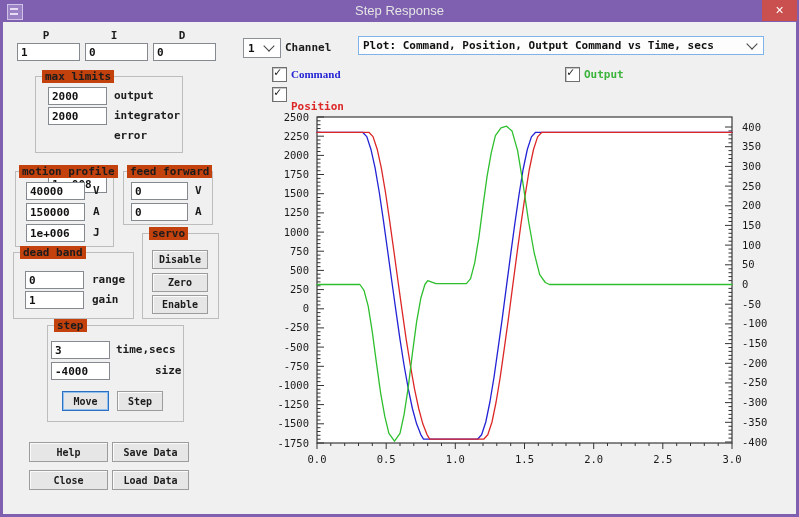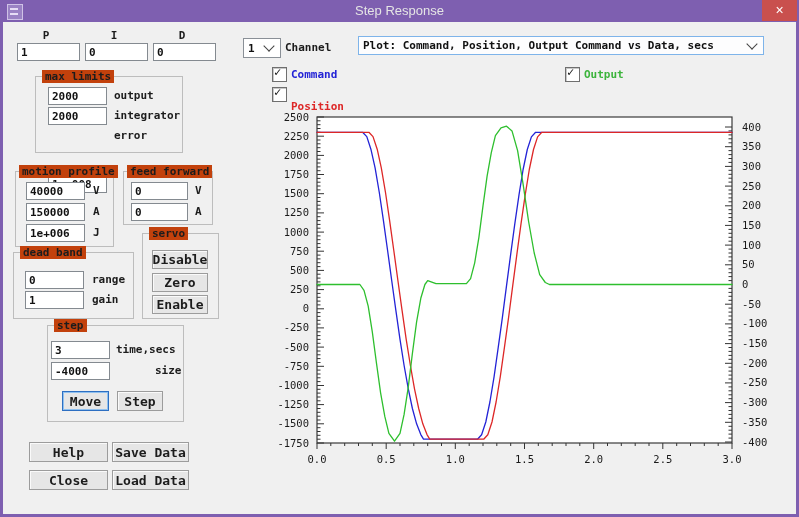--- a/index.html
+++ b/index.html
@@ -21,32 +21,32 @@
 
   .lbl{position:absolute;font-size:11px;font-weight:bold;color:#1c1c1c;white-space:pre;}
   .tin{position:absolute;height:16px;background:#fff;border:1px solid #848a90;
        font-family:"DejaVu Sans Mono",monospace;font-size:11px;font-weight:bold;
        padding:0 0 0 3px;color:#111;box-sizing:content-box;}
   .group{position:absolute;border:1px solid #bdbdbd;}
   .glabel{position:absolute;top:-7px;left:6px;background:#c2410c;padding:0 3px;
           font-size:11px;font-weight:bold;color:#1c1c1c;white-space:pre;}
   .btn{position:absolute;background:#e6e6e6;border:1px solid #9c9c9c;
        box-shadow:inset 1px 1px 0 #fafafa;display:flex;align-items:center;justify-content:center;
-       font-size:13px;font-weight:bold;color:#1c1c1c;cursor:pointer;white-space:pre;}
+       font-size:10px;font-weight:bold;color:#1c1c1c;cursor:pointer;white-space:pre;}
   .btn-focused{border:1px solid #2d6fc2;box-shadow:inset 0 0 0 1px #8fc0ef;}
   .cb{position:absolute;width:13px;height:13px;background:#fff;border:1px solid #6f6f6f;
       box-shadow:inset 1px 1px 0 #c7c7c7;cursor:pointer;}
   .cb span{position:absolute;left:1px;top:-3px;font-size:12px;font-weight:bold;color:#111;}
   .combo{position:absolute;background:#fff;border:1px solid #8a9097;display:flex;
          align-items:center;font-size:11px;font-weight:bold;color:#111;cursor:pointer;}
   .combo .val{padding-left:4px;flex:1;white-space:pre;overflow:hidden;}
   .chev{width:7px;height:7px;border-right:1.5px solid #444;border-bottom:1.5px solid #444;
         transform:rotate(45deg);margin:-4px 7px 0 0;flex:0 0 auto;}
   #plot-select{border:1px solid #7eb4ea;background:#fdfdfe;}
-  .c-cmd{color:#2323d6;} .c-pos{color:#dd2727;} .c-out{color:#3cb43c;}
+  .c-cmd{color:#2323d6;font-family:Liberation Serif, serif;} .c-pos{color:#dd2727;} .c-out{color:#3cb43c;}
   #chart-layer{position:absolute;left:0;top:0;width:799px;height:517px;pointer-events:none;}
   .tick{font-family:"DejaVu Sans Mono",monospace;font-size:10.5px;fill:#1a1a1a;}
 </style>
 </head>
 <body>
 
 <div id="window">
   <div id="titlebar">
     <div id="title">Step Response</div>
     <div id="app-icon"></div>
@@ -62,21 +62,21 @@
   <input class="tin" style="left: 85px; top: 43px; width: 58px;" readonly="" value="0">
   <input class="tin" style="left: 153px; top: 43px; width: 58px;" readonly="" value="0">
 
   <div class="combo" style="left:243px;top:38px;width:36px;height:18px;">
     <span class="val">1</span>
     <span class="chev"></span>
   </div>
   <div class="lbl" style="left:285px;top:41px;">Channel</div>
 
   <div class="combo" id="plot-select" style="left:358px;top:36px;width:404px;height:17px;">
-    <span class="val">Plot: Command, Position, Output Command vs Data, secs</span>
+    <span class="val">Plot: Command, Position, Output Command vs Time, secs</span>
     <span class="chev"></span>
   </div>
 
   <div class="cb" style="left:272px;top:67px;">
       <span>✓</span>
     </div>
   <div class="lbl c-cmd" style="left:291px;top:68px;">Command</div>
   <div class="cb" style="left:272px;top:87px;">
       <span>✓</span>
     </div>

